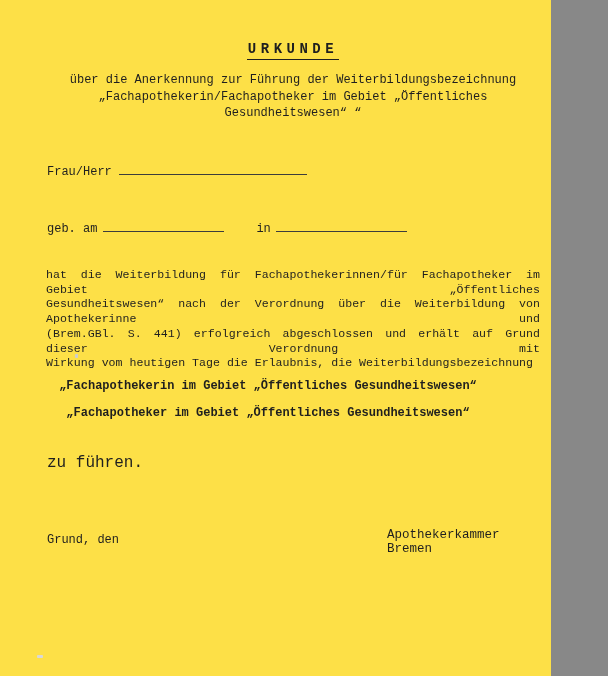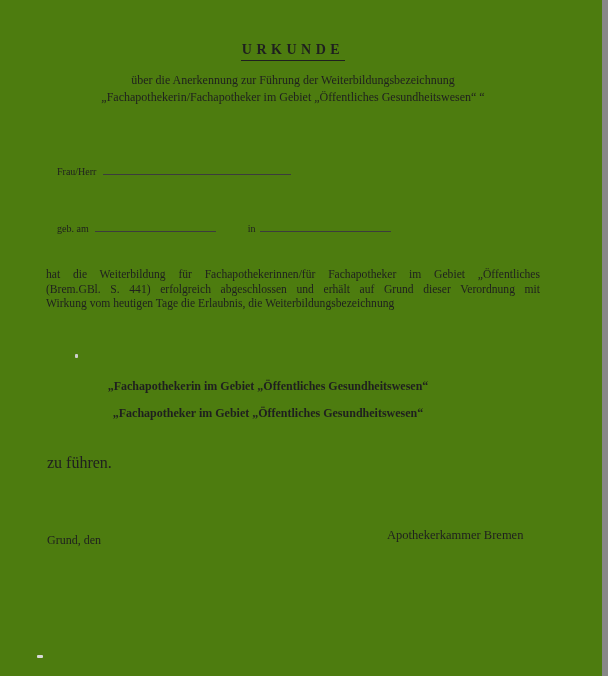--- a/index.html
+++ b/index.html
@@ -1,23 +1,23 @@
 <!DOCTYPE html>
 <html><head>
 <meta charset="utf-8">
 <style>
   html, body { margin: 0; padding: 0; background: #888; }
   * { box-sizing: border-box; }
 
   .doc {
     position: relative;
-    width: 602px;
+    width: 551px;
     height: 676px;
-    background: #4d7c0f;
-    font-family: Liberation Serif, serif;
+    background: #fde047;
+    font-family: Liberation Mono, monospace;
     color: #1f1f1f;
     overflow: hidden;
   }
 
   .content {
     position: absolute;
     left: 46px;
     top: 0;
     width: 494px;
     height: 676px;
@@ -47,22 +47,22 @@
     left: 0;
     width: 100%;
     text-align: center;
     font-size: 12px;
     line-height: 16.5px;
   }
 
   
   .field-row {
     position: absolute;
-    left: 11px;
-    font-size: 10px;
+    left: 1px;
+    font-size: 12px;
     white-space: nowrap;
   }
   .row-name  { top: 162px; }
   .row-birth { top: 219px; }
   .blank {
     display: inline-block;
     height: 13px;
     border-bottom: 1px solid #3c3c3c;
     vertical-align: baseline;
   }
@@ -148,20 +148,21 @@
     <div class="field-row row-name">
       <span>Frau/Herr</span><span class="blank blank-name"></span>
     </div>
 
     <div class="field-row row-birth">
       <span>geb. am</span><span class="blank blank-birth"></span><span class="in-label">in</span><span class="blank blank-place"></span>
     </div>
 
     <div class="paragraph">
       <div class="para-line">hat die Weiterbildung für Fachapothekerinnen/für Fachapotheker im Gebiet „Öffentliches</div>
+      <div class="para-line">Gesundheitswesen“ nach der Verordnung über die Weiterbildung von Apothekerinne und</div>
       <div class="para-line">(Brem.GBl. S. 441) erfolgreich abgeschlossen und erhält auf Grund dieser Verordnung mit</div>
       <div class="para-line last">Wirkung vom heutigen Tage die Erlaubnis, die Weiterbildungsbezeichnung</div>
     </div>
 
     <div class="bold-line designation-1">„Fachapothekerin im Gebiet „Öffentliches Gesundheitswesen“</div>
 
     <div class="bold-line designation-2">„Fachapotheker im Gebiet „Öffentliches Gesundheitswesen“</div>
 
     <div class="closing">zu führen.</div>
 

